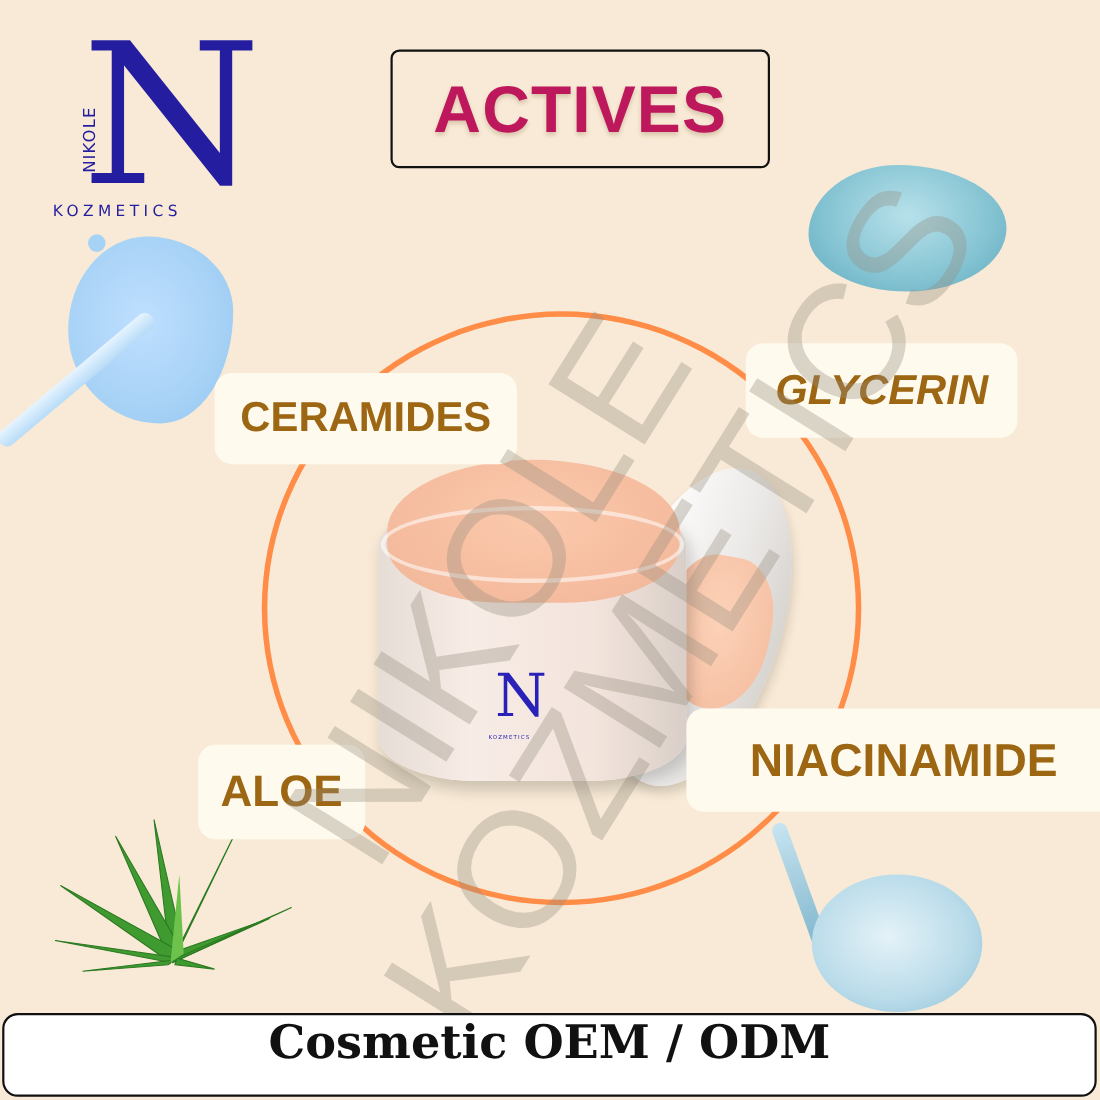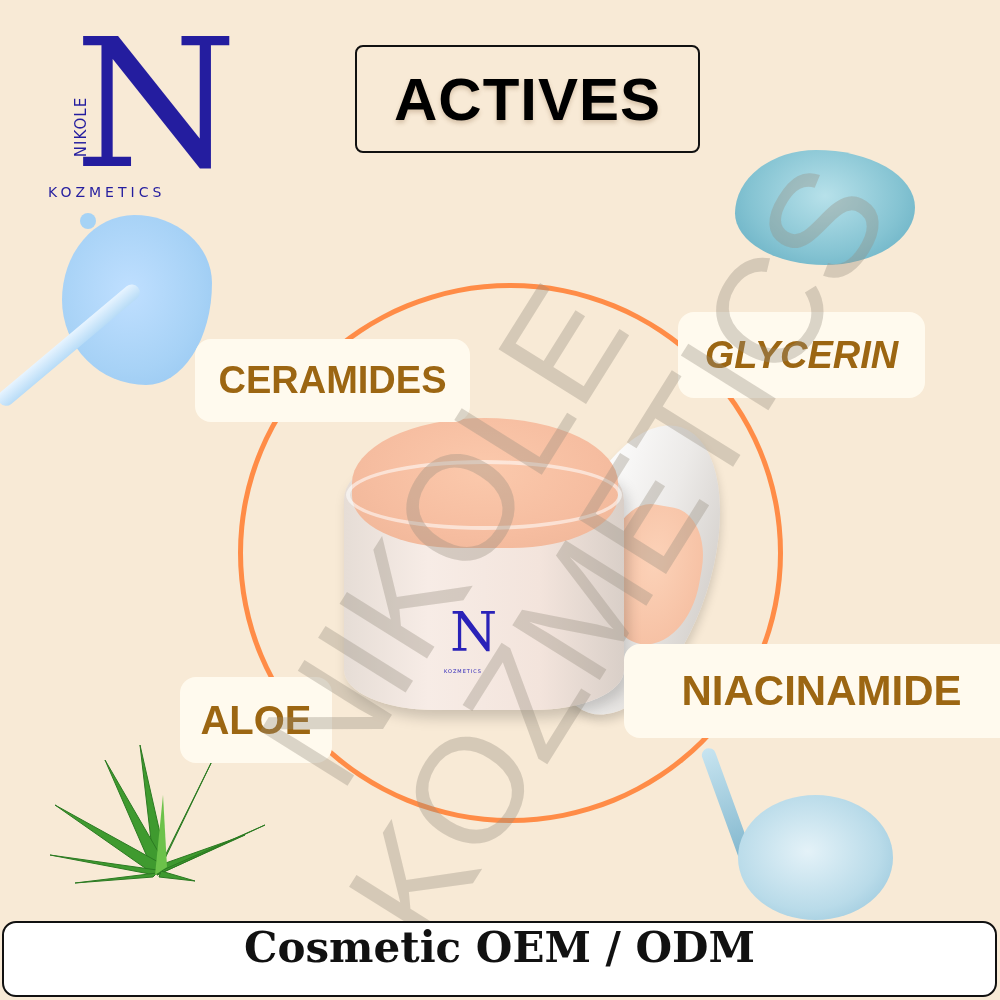--- a/index.html
+++ b/index.html
@@ -7,21 +7,21 @@
   .abs { position:absolute; }
 
   
   .logo { left:48px; top:34px; width:150px; height:170px; }
   .logo .bigN { position:absolute; left:26px; top:-18px; font-family:"DejaVu Serif", serif; font-size:178px; color:#241d9f; line-height:1; font-weight:normal; transform:scaleX(1.05); transform-origin:left top; }
   .logo .nikole { position:absolute; left:-12px; top:84px; width:90px; transform:rotate(-90deg); font-family:"DejaVu Sans", sans-serif; font-size:15px; color:#241d9f; letter-spacing:1px; text-align:center; }
   .logo .koz { position:absolute; left:0; top:150px; font-size:14px; letter-spacing:4px; color:#241d9f; font-family:"DejaVu Sans", sans-serif; }
 
   
   .title-box { left:355px; top:45px; width:345px; height:108px; border:2px solid #111; border-radius:8px; box-sizing:border-box; display:flex; align-items:center; justify-content:center; }
-  .title-box span { font-family:"Liberation Sans", sans-serif; font-weight:bold; font-size:60px; color:#000000; letter-spacing:1px; text-shadow:0 3px 4px rgba(120,80,40,0.25); }
+  .title-box span { font-family:"Liberation Sans", sans-serif; font-weight:bold; font-size:60px; color:#be185d; letter-spacing:1px; text-shadow:0 3px 4px rgba(120,80,40,0.25); }
 
   
   .ring { left:238px; top:283px; width:545px; height:540px; border:5px solid #ff8c47; border-radius:50%; box-sizing:border-box; }
 
   
   .label { background:#fffaee; border-radius:16px; display:flex; align-items:center; justify-content:center; box-sizing:border-box; }
   .label span { font-family:"Liberation Sans", sans-serif; font-weight:bold; color:#9c6612; }
   .lbl-cer { left:195px; top:339px; width:275px; height:83px; }
   .lbl-cer span { font-size:38px; }
   .lbl-gly { left:678px; top:312px; width:247px; height:86px;font-style:italic; }

